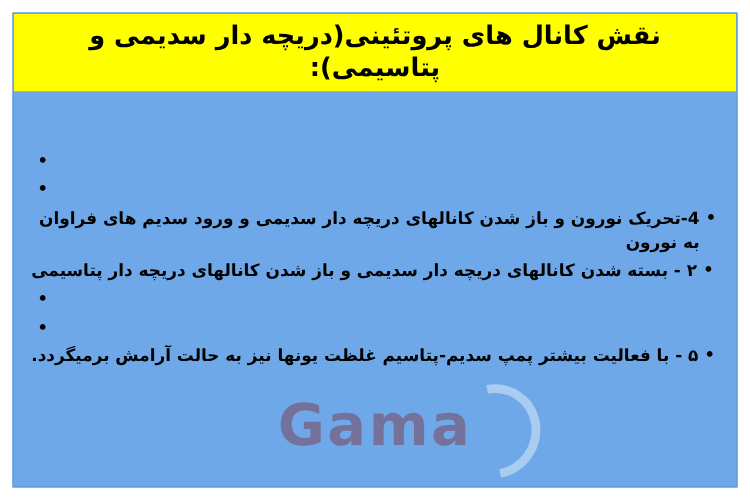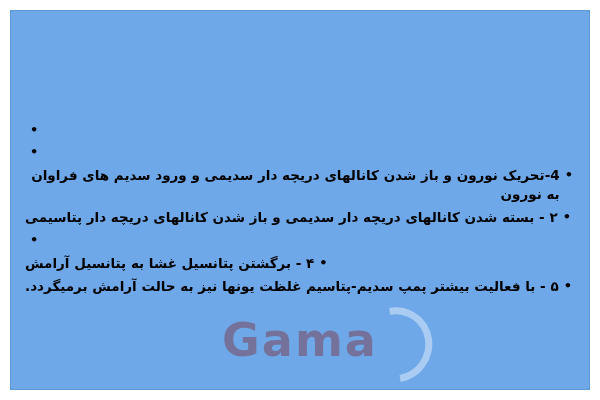--- a/index.html
+++ b/index.html
@@ -120,20 +120,23 @@
     transform: rotate(35deg);
     opacity: 0.75;
   }
 </style>
 </head>
 <body>
 
 <div class="slide">
   <div class="slide-inner">
 
+    <div class="title-band">
+      <div class="title-text">نقش کانال های پروتئینی(دریچه دار سدیمی و پتاسیمی):</div>
+    </div>
 
     <div class="body-area">
 
       <div class="bullet-line">
         <span class="bullet-dot">•</span>
       </div>
 
       <div class="bullet-line">
         <span class="bullet-dot">•</span>
       </div>
@@ -147,21 +150,20 @@
         <span class="bullet-dot">•</span>
         <span class="bullet-text">۲ - بسته شدن کانالهای دریچه دار سدیمی و باز شدن کانالهای دریچه دار پتاسیمی</span>
       </div>
 
       <div class="bullet-line">
         <span class="bullet-dot">•</span>
       </div>
 
       <div class="bullet-line">
         <span class="bullet-dot">•</span>
-        <span class="bullet-text">۴ - برگشتن پتانسیل غشا به پتانسیل آرامش</span>
       </div>
 
       <div class="bullet-line">
         <span class="bullet-dot">•</span>
         <span class="bullet-text">۵ - با فعالیت بیشتر پمپ سدیم-پتاسیم غلظت یونها نیز به حالت آرامش برمیگردد.</span>
       </div>
 
     </div>
 
     <div class="watermark">

